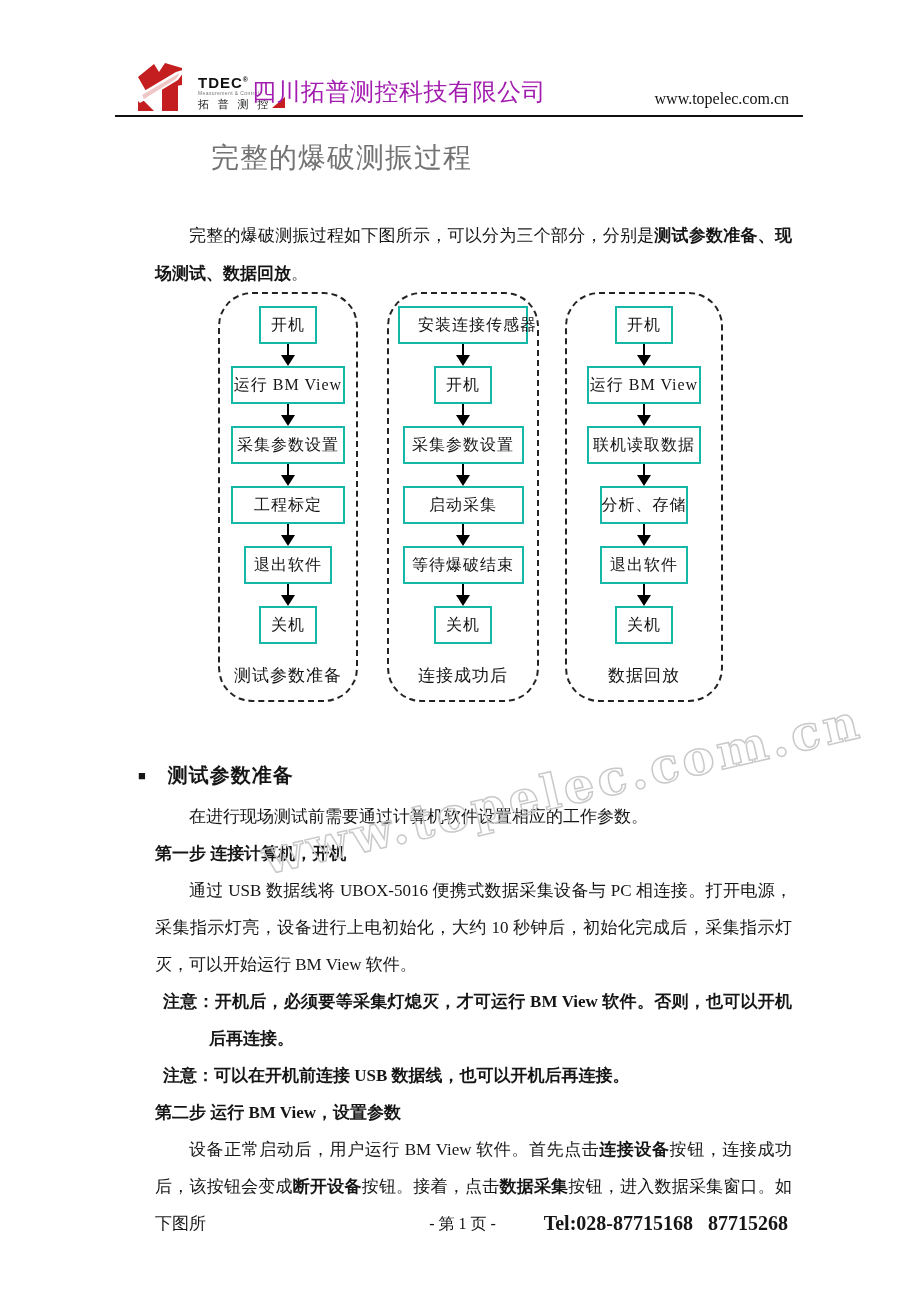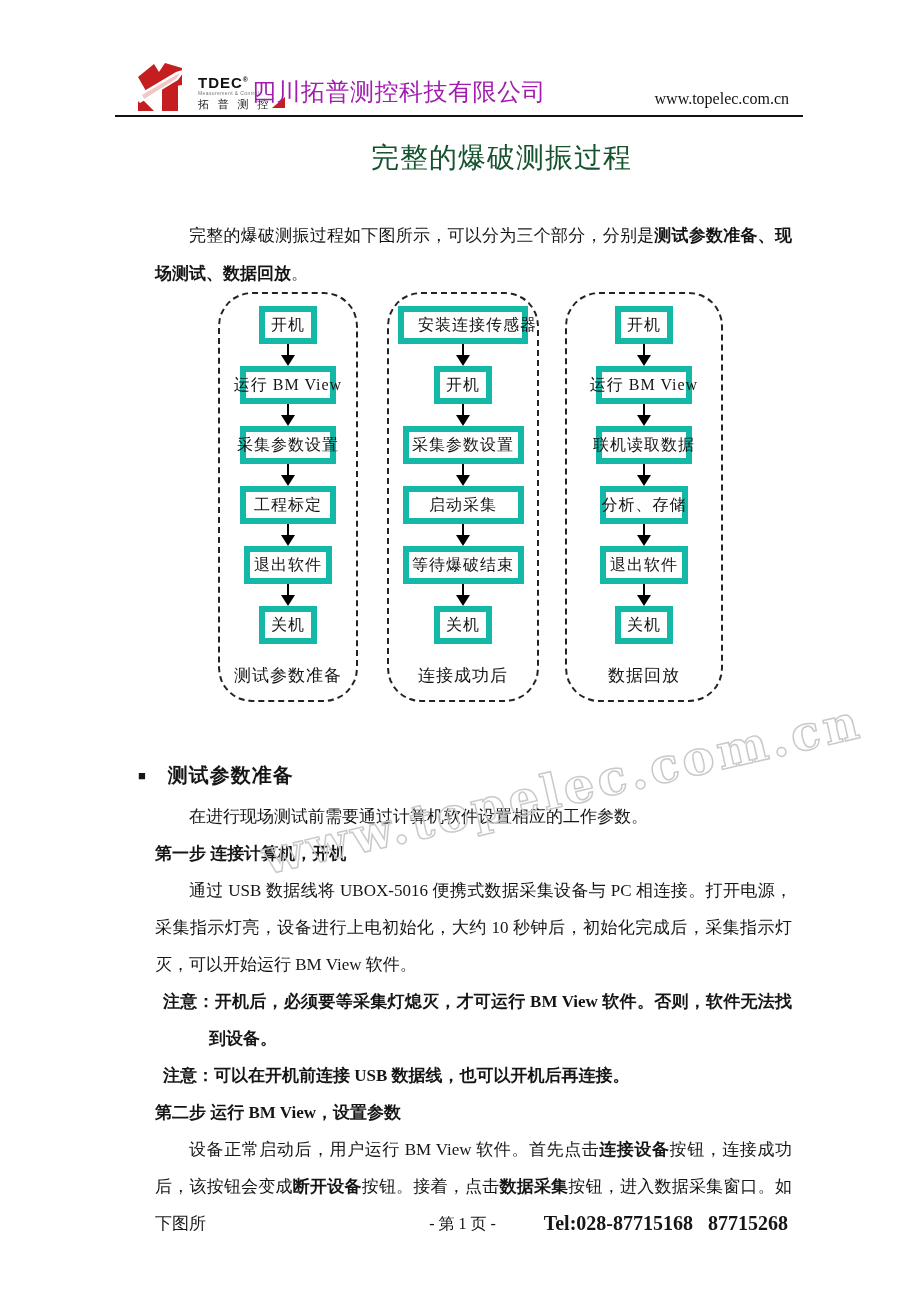--- a/index.html
+++ b/index.html
@@ -20,43 +20,43 @@
   .logo-reg{font-size:7px;vertical-align:super;}
   .logo-tagline{font-family:"Liberation Sans","DejaVu Sans",sans-serif;
              font-size:5px;color:#777;line-height:7px;letter-spacing:.4px;}
   .logo-cn{font-size:11px;letter-spacing:3px;color:#222;line-height:15px;white-space:nowrap;}
   .logo-tri{display:inline-block;width:0;height:0;margin-left:1px;
             border-bottom:11px solid #c41e20;border-left:13px solid transparent;}
   .company{position:absolute;left:137px;bottom:7px;font-size:24px;letter-spacing:.5px;color:#a21caf;white-space:nowrap;}
   .website{position:absolute;right:14px;bottom:7px;font-size:16px;color:#111;}
 
   
-  .title{position:absolute;top:139px;left:155px;width:637px;text-align:center;
-         text-indent:2em;font-size:28px;letter-spacing:1px;color:#14532d;}
+  .title{position:absolute;top:139px;left:155px;width:637px;text-align:left;
+         text-indent:2em;font-size:28px;letter-spacing:1px;color:#737373;}
   .intro{position:absolute;top:217px;left:155px;width:637px;margin:0;
          font-size:17px;line-height:38px;text-indent:2em;text-align:justify;}
   .intro span.b,.runs span.b{font-weight:bold;}
 
   
   .flow{position:absolute;top:292px;left:0;width:920px;height:414px;}
   .watermark{position:absolute;left:263px;top:538px;z-index:1;white-space:nowrap;
              font-family:"DejaVu Serif","Liberation Serif",serif;font-weight:bold;
              font-size:48px;letter-spacing:4px;color:transparent;
              -webkit-text-stroke:1.5px #c9c9c9;
              transform:rotate(-13deg);transform-origin:left center;}
   .fcol{position:absolute;top:0;height:410px;box-sizing:border-box;
         border:2px dashed #222;border-radius:34px;
         display:flex;flex-direction:column;align-items:center;padding-top:12px;z-index:2;}
   .fcol1{left:218px;width:140px;}
   .fcol2{left:387px;width:152px;}
   .fcol3{left:565px;width:158px;}
-  .fbox{box-sizing:border-box;height:38px;border:6px solid #14b8a6;background:#fff;
+  .fbox{box-sizing:border-box;height:38px;border:2px solid #14b8a6;background:#fff;
         display:flex;align-items:center;justify-content:center;
         font-size:16px;letter-spacing:1px;white-space:nowrap;z-index:3;}
-  .w-s{width:58px;}.w-m{width:88px;}.w-l{width:96px;}.w-l2{width:121px;}.w-xl{width:130px;padding-left:29px;}
+  .w-s{width:58px;}.w-m{width:88px;}.w-l{width:114px;}.w-l2{width:121px;}.w-xl{width:130px;padding-left:29px;}
   .arrow{height:22px;display:flex;flex-direction:column;align-items:center;z-index:3;}
   .arrow .stem{width:2px;height:11px;background:#000;}
   .arrow .head{width:0;height:0;border-left:7px solid transparent;
                border-right:7px solid transparent;border-top:11px solid #000;}
   .flabel{margin-top:auto;margin-bottom:13px;font-size:17px;letter-spacing:1px;z-index:3;}
 
   
   .sec-heading{position:absolute;top:762px;left:138px;font-size:20px;font-weight:bold;
                letter-spacing:1px;display:flex;align-items:center;}
   .sec-bullet{font-size:13px;margin-right:21px;line-height:20px;}
@@ -195,21 +195,21 @@
 
   <div class="sec-heading">
     <span class="sec-bullet">■</span>
     <span>测试参数准备</span>
   </div>
 
   <div class="body-flow">
     <p class="p-indent">在进行现场测试前需要通过计算机软件设置相应的工作参数。</p>
     <p class="p-bold">第一步 连接计算机，开机</p>
     <p class="p-indent">通过 USB 数据线将 UBOX-5016 便携式数据采集设备与 PC 相连接。打开电源，采集指示灯亮，设备进行上电初始化，大约 10 秒钟后，初始化完成后，采集指示灯灭，可以开始运行 BM View 软件。</p>
-    <p class="p-note">注意：开机后，必须要等采集灯熄灭，才可运行 BM View 软件。否则，软件无法找到设备。</p>
+    <p class="p-note">注意：开机后，必须要等采集灯熄灭，才可运行 BM View 软件。否则，也可以开机后再连接。</p>
     <p class="p-note">注意：可以在开机前连接 USB 数据线，也可以开机后再连接。</p>
     <p class="p-bold">第二步 运行 BM View，设置参数</p>
     <p class="p-indent runs"><span>设备正常启动后，用户运行 BM View 软件。首先点击</span><span class="b">连接设备</span><span>按钮，连接成功后，该按钮会变成</span><span class="b">断开设备</span><span>按钮。接着，点击</span><span class="b">数据采集</span><span>按钮，进入数据采集窗口。如下图所</span></p>
   </div>
 
   <div class="footer-page">- 第 1 页 -</div>
   <div class="footer-tel">Tel:028-87715168   87715268</div>
 
 </div>
 

